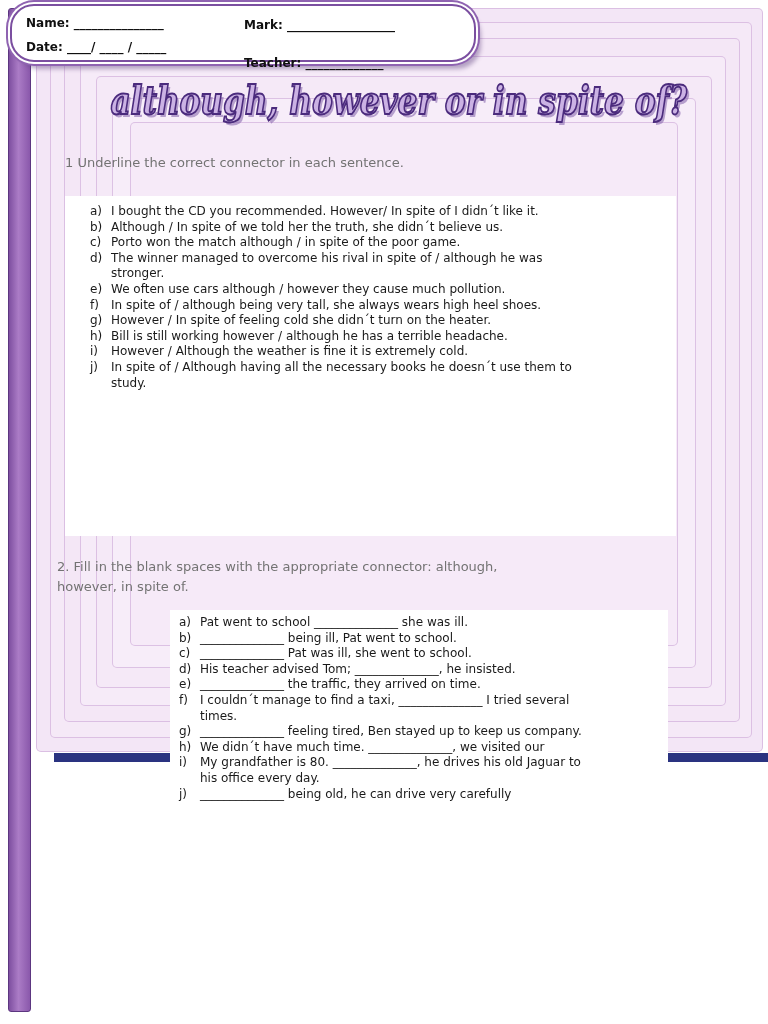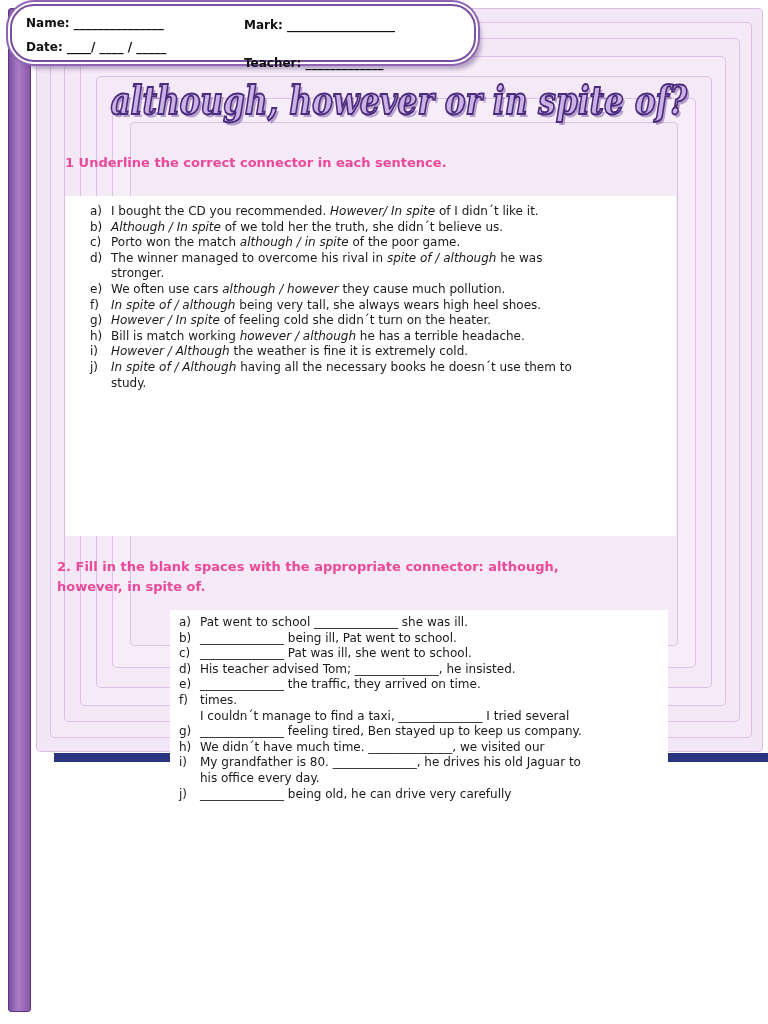--- a/index.html
+++ b/index.html
@@ -58,35 +58,35 @@
     position:absolute;left:40px;top:76px;width:640px;text-align:center;
     font-family:"DejaVu Serif", serif;font-weight:bold;font-style:italic;
     font-size:40px;white-space:nowrap;
     color:var(--title-fill);
     -webkit-text-stroke:2px var(--title-stroke);
     text-shadow:3px 3px 0 rgba(130,95,170,.55);
     transform:scaleX(.78);transform-origin:center top;
   }
 
   
-  .sec-heading{position:absolute;font-size:13px;font-weight:bold;color:#ec4899;}
+  .sec-heading{position:absolute;font-size:13px;font-weight:normal;color:#737373;}
   .sec1-heading{left:65px;top:155px;white-space:nowrap;}
   .sec2-heading{left:57px;top:557px;width:660px;line-height:20px;}
 
   
   .white-box{position:absolute;background:#ffffff;}
   .box1{left:65px;top:196px;width:611px;height:340px;padding:8px 6px 0 25px;}
   .box2{left:170px;top:610px;width:498px;height:356px;padding:5px 4px 0 9px;}
 
   .item-row{display:flex;font-size:12px;line-height:15.6px;color:#1a1a1a;}
   .item-letter{flex:none;width:21px;}
   .item-body{flex:1;}
   .item-line{display:block;white-space:nowrap;}
   .item-line.cont{}
-  .ital{font-style:italic;}
+  .ital{}
 </style>
 </head>
 <body>
 
 <div id="root">
 
   <div class="frame f1"></div>
   <div class="frame f2"></div>
   <div class="frame f3"></div>
   <div class="frame f4"></div>
@@ -160,21 +160,21 @@
         </div>
         <div class="item-row">
           <span class="item-letter">g)</span>
           <span class="item-body">
             <span class="item-line"><span class="ital">However / In spite</span><span> of feeling cold she didn´t turn on the heater.</span></span>
           </span>
         </div>
         <div class="item-row">
           <span class="item-letter">h)</span>
           <span class="item-body">
-            <span class="item-line"><span>Bill is match working </span><span class="ital">however / although</span><span> he has a terrible headache.</span></span>
+            <span class="item-line"><span>Bill is still working </span><span class="ital">however / although</span><span> he has a terrible headache.</span></span>
           </span>
         </div>
         <div class="item-row">
           <span class="item-letter">i)</span>
           <span class="item-body">
             <span class="item-line"><span class="ital">However / Although</span><span> the weather is fine it is extremely cold.</span></span>
           </span>
         </div>
         <div class="item-row">
           <span class="item-letter">j)</span>
@@ -218,22 +218,22 @@
         </div>
         <div class="item-row">
           <span class="item-letter">e)</span>
           <span class="item-body">
             <span class="item-line"><span>______________ the traffic, they arrived on time.</span></span>
           </span>
         </div>
         <div class="item-row">
           <span class="item-letter">f)</span>
           <span class="item-body">
+            <span class="item-line"><span>I couldn´t manage to find a taxi, ______________ I tried several</span></span>
             <span class="item-line cont"><span>times.</span></span>
-            <span class="item-line"><span>I couldn´t manage to find a taxi, ______________ I tried several</span></span>
           </span>
         </div>
         <div class="item-row">
           <span class="item-letter">g)</span>
           <span class="item-body">
             <span class="item-line"><span>______________ feeling tired, Ben stayed up to keep us company.</span></span>
           </span>
         </div>
         <div class="item-row">
           <span class="item-letter">h)</span>

